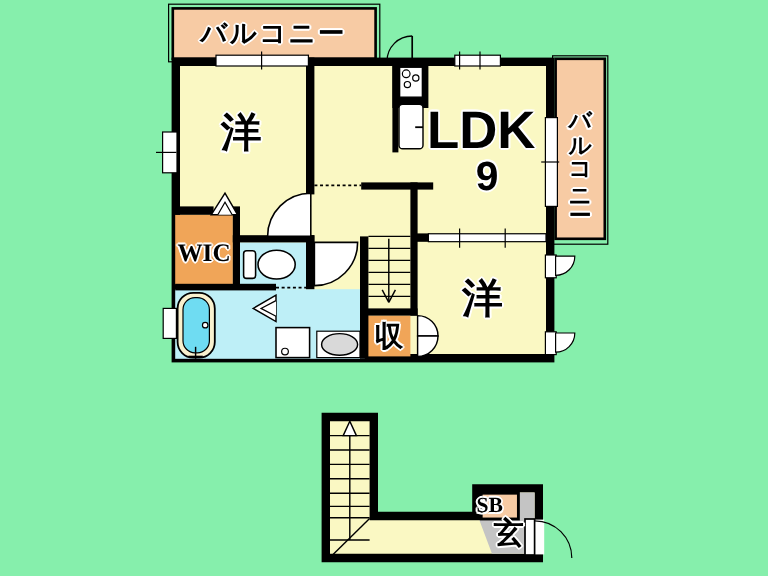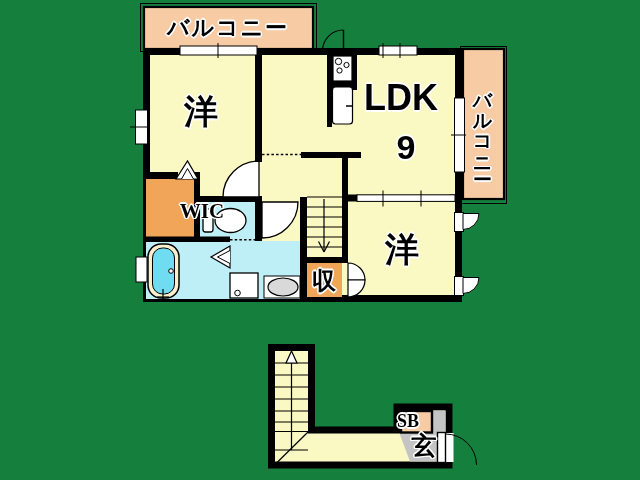--- a/index.html
+++ b/index.html
@@ -1,16 +1,16 @@
 <!DOCTYPE html>
 <html><head>
 <meta charset="utf-8">
 <style>
   html,body{margin:0;padding:0;background:#fff;}
-  #stage{position:relative;width:640px;height:480px;background:#15803d;overflow:hidden;
+  #stage{position:relative;width:640px;height:480px;background:#86efac;overflow:hidden;
          font-family:"Liberation Sans",sans-serif;}
   #plan-svg{position:absolute;left:0;top:0;}
   .label{position:absolute;transform:translate(-50%,-50%);font-weight:bold;color:#000;
          white-space:nowrap;line-height:1;
          text-shadow:1px 1px 0 #fff,-1px -1px 0 #fff,1px -1px 0 #fff,-1px 1px 0 #fff,
                      1.6px 0 0 #fff,-1.6px 0 0 #fff,0 1.6px 0 #fff,0 -1.6px 0 #fff;}
   .v{writing-mode:vertical-rl;}
   .serif{font-family:"Liberation Serif",serif;}
 </style>
 </head>
@@ -180,25 +180,25 @@
     </g>
   </g>
 </svg>
 
   <div class="label" style="left:228px;top:28px;font-size:22px;letter-spacing:2px;">バルコニー</div>
 
   <div class="label v" style="left:483px;top:124px;font-size:19px;letter-spacing:1px;">バルコニー</div>
 
   <div class="label" style="left:201px;top:111px;font-size:34px;">洋</div>
 
-  <div class="label" style="left:401px;top:98px;font-size:36px;">LDK</div>
+  <div class="label" style="left:401px;top:109px;font-size:44px;">LDK</div>
 
   <div class="label" style="left:406px;top:147px;font-size:34px;">9</div>
 
-  <div class="label serif" style="left:170px;top:211px;font-size:21px;margin-left:32px;">WIC</div>
+  <div class="label serif" style="left:170px;top:211px;font-size:21px;">WIC</div>
 
   <div class="label" style="left:324px;top:281px;font-size:24px;">収</div>
 
   <div class="label" style="left:402px;top:249px;font-size:34px;">洋</div>
 
   <div class="label serif" style="left:408px;top:421px;font-size:18px;">SB</div>
 
   <div class="label" style="left:424px;top:445px;font-size:25px;">玄</div>
 
 </div>

